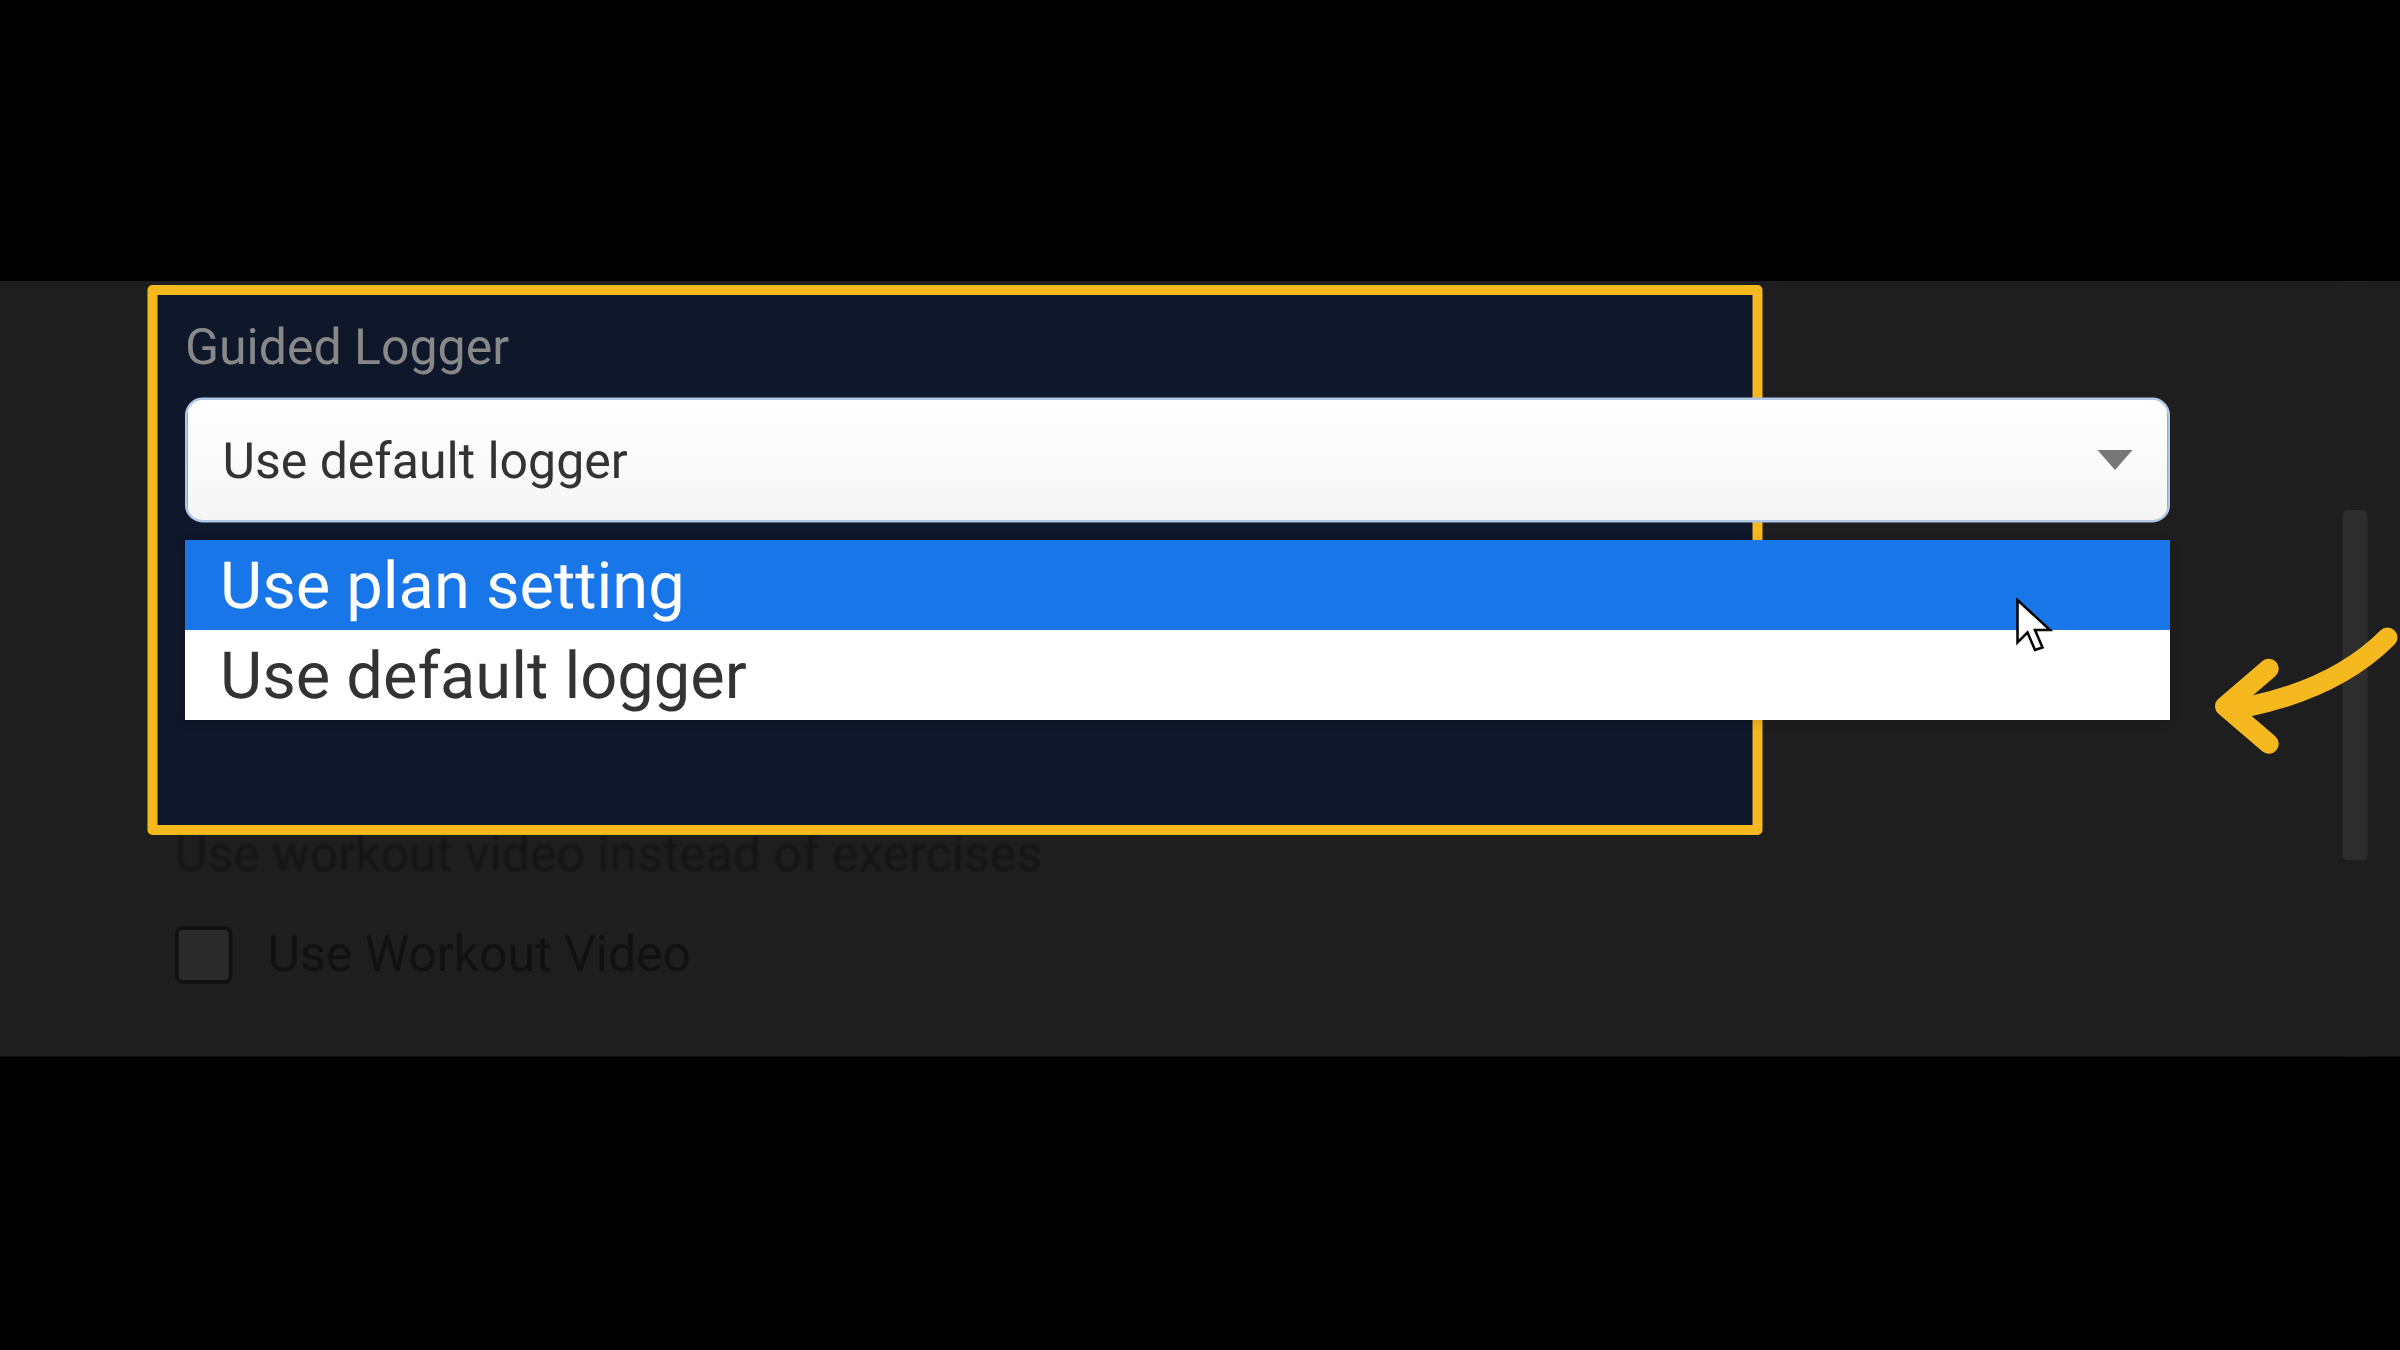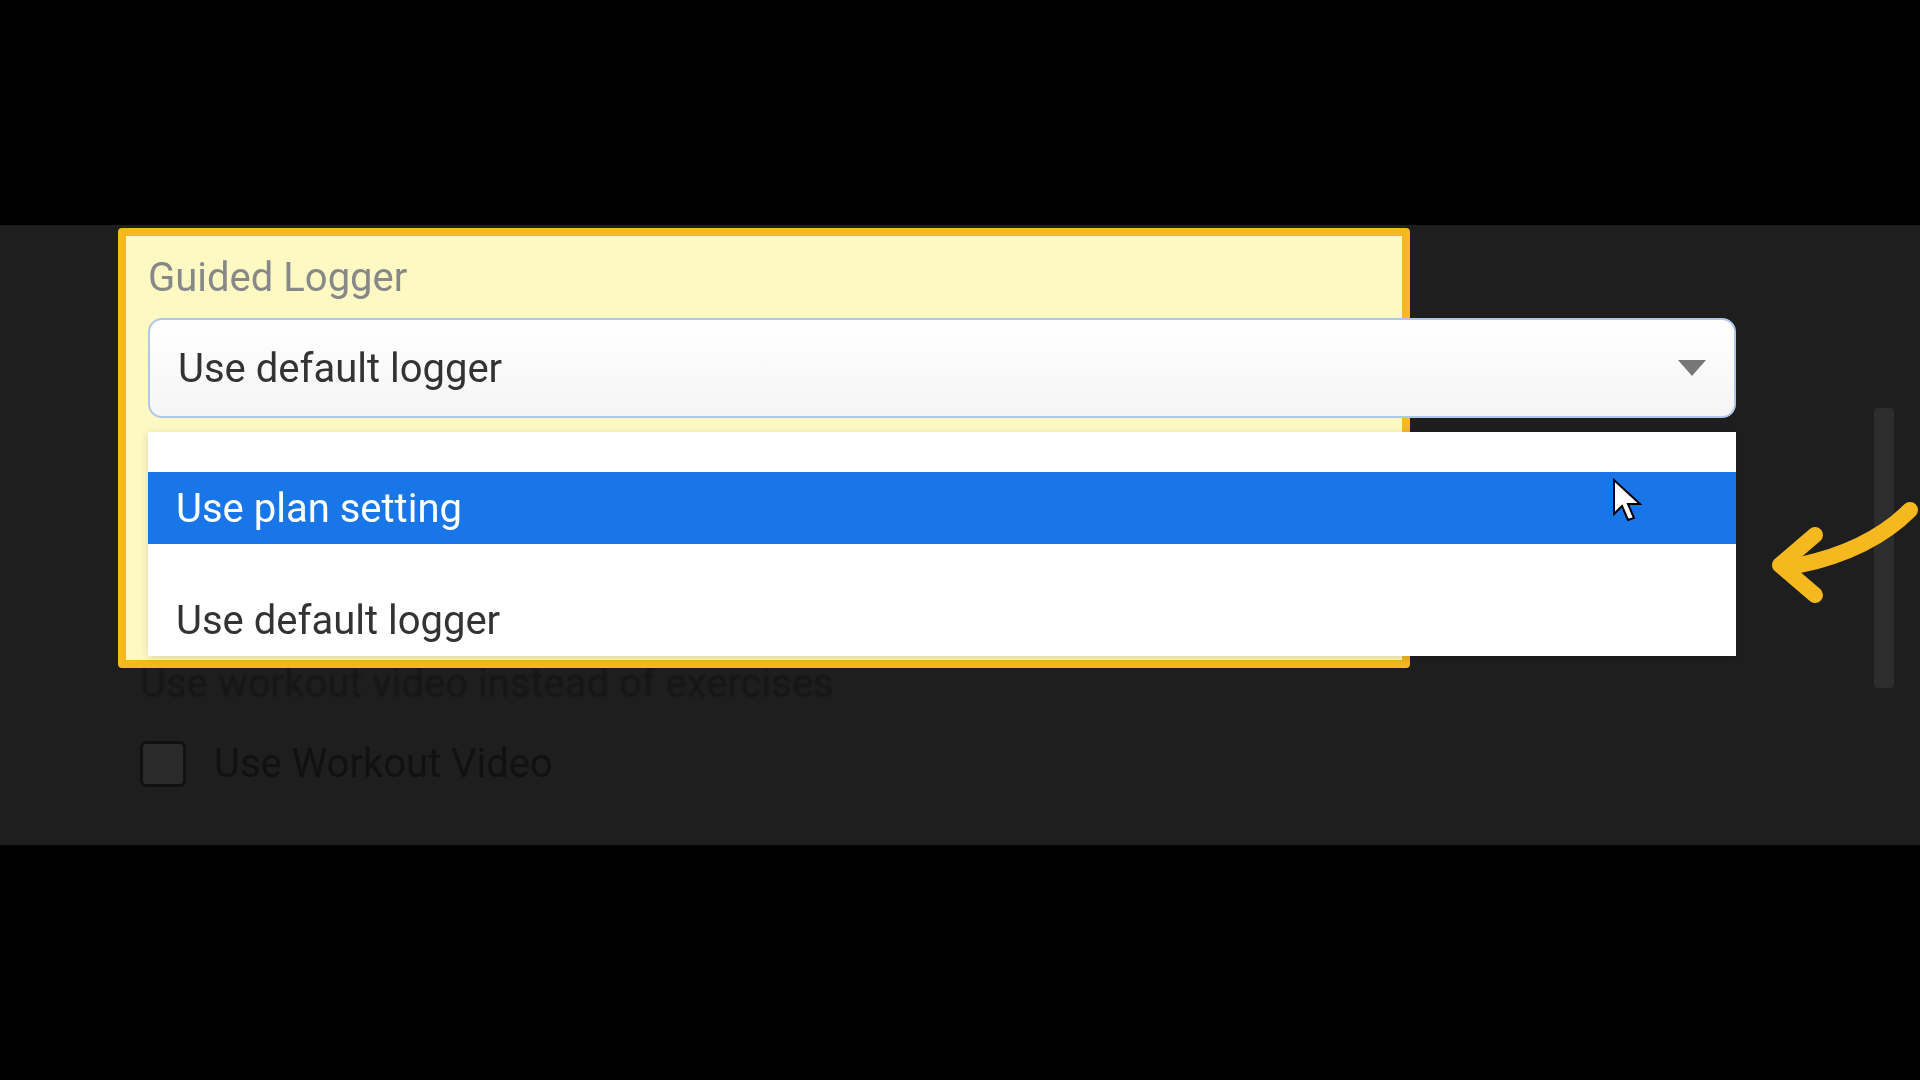--- a/index.html
+++ b/index.html
@@ -48,21 +48,21 @@
       height: 620px;
       background: rgba(0,0,0,0.5);
       pointer-events: none;
     }
     .highlighted-box {
       position: absolute;
       left: 118px;
       top: 228px;
       width: 1292px;
       height: 440px;
-      background: #fef9c3;
+      background: #0f172a;
       border: 8px solid #f5b91f;
       border-radius: 4px;
     }
     .section-label {
       position: absolute;
       left: 22px;
       top: 18px;
       font-size: 40px;
       color: #888;
       font-weight: 400;
@@ -99,24 +99,23 @@
       top: 196px;
       width: 1588px;
       background: #fff;
       box-shadow: 0 2px 8px rgba(0,0,0,0.15);
     }
     .dropdown-option {
       height: 72px;
       display: flex;
       align-items: center;
       padding: 12px 28px;
-      font-size: 40px;
+      font-size: 52px;
       color: #333;
       cursor: pointer;
-      margin-top: 40px;
     }
     .dropdown-option.highlighted {
       background: #1976e8;
       color: #fff;
     }
     .below-section {
       position: absolute;
       left: 140px;
       top: 660px;
       color: #2a2a2a;

